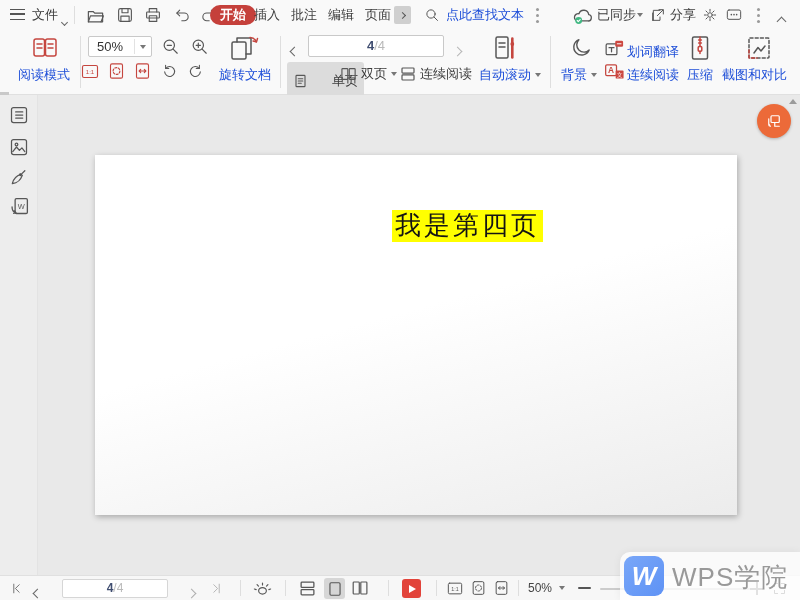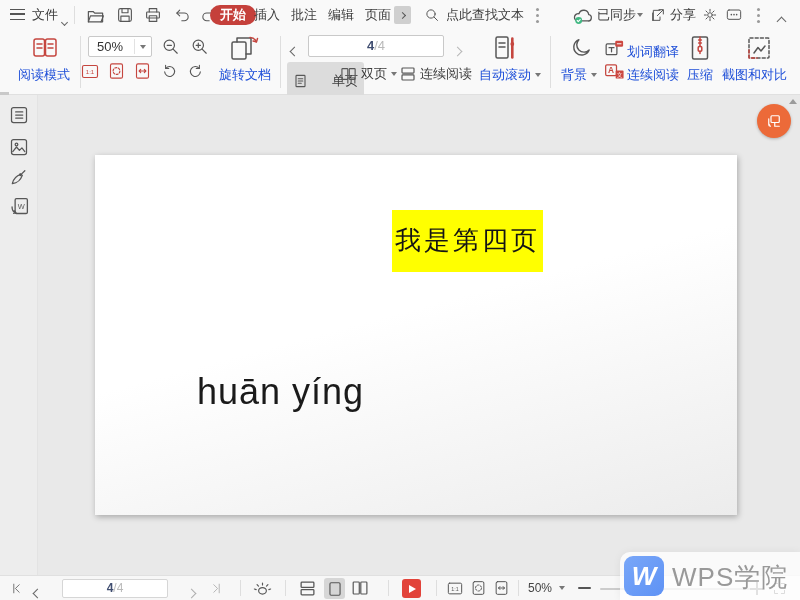--- a/index.html
+++ b/index.html
@@ -41,21 +41,21 @@
   .leftstrip { position:absolute; left:0; top:62px; width:9px; height:33px; background:#c9c9c9; display:flex; align-items:flex-start; justify-content:center; padding-top:4px; }
   .leftstrip .chev { width:4px; height:4px; border-color:#555; }
 
   
   #sidebar { position:absolute; left:0; top:95px; width:38px; height:480px; background:#ededed; border-right:1px solid #e3e3e3; }
   #sidebar .sic { position:absolute; left:9px; }
 
   
   #docarea { position:absolute; left:38px; top:95px; width:762px; height:480px; background:#e9e9e9; }
   #pdfpage { position:absolute; left:57px; top:60px; width:642px; height:360px; background:linear-gradient(165deg,#ffffff 45%,#ececec 100%); box-shadow:1px 2px 6px rgba(0,0,0,0.28); }
-  .hl { position:absolute; left:297px; top:55px; font-family:"Liberation Serif","DejaVu Serif",serif; font-size:26px; letter-spacing:3px; color:#141414; padding:16px 3px; line-height:30px; }
+  .hl { position:absolute; left:297px; top:55px; font-family:"Liberation Serif","DejaVu Serif",serif; font-size:26px; letter-spacing:3px; color:#141414; padding:1px 3px; line-height:30px; }
   .bigtitle { position:absolute; left:172px; top:143px; font-size:42px; font-weight:800; letter-spacing:2px; color:#0c0c0c; }
   .pinyin { position:absolute; left:102px; top:216px; font-size:36px; color:#1a1a1a; letter-spacing:1px; }
   #fab { position:absolute; left:719px; top:9px; width:34px; height:34px; border-radius:50%; display:flex; align-items:center; justify-content:center; box-shadow:0 1px 3px rgba(0,0,0,0.25); }
   .scrollarr { position:absolute; right:3px; top:4px; width:0; height:0; border-left:4px solid transparent; border-right:4px solid transparent; border-bottom:5px solid #9b9b9b; }
 
   
   #statusbar { position:absolute; left:0; top:575px; width:800px; height:25px; background:#f7f7f7; border-top:1px solid #e0e0e0; }
   #statusbar .vdiv { position:absolute; top:4px; height:16px; }
   .spagebox { position:absolute; left:62px; top:3px; width:106px; height:19px; background:#fff; border:1px solid #d6d6d6; border-radius:2px; text-align:center; line-height:17px; font-size:12px; }
   .selpad { background:#d6d6d6; border-radius:3px; }
@@ -124,21 +124,21 @@
   <span class="gbtn">
       <i class="chev r"></i>
     </span>
 
   <span class="abs" style="left:424px; top:7px;">
     <svg width="16" height="16" viewBox="0 0 24 24">
         <circle class="ic" cx="10.5" cy="10.5" r="6.2"></circle>
         <path class="ic" d="M15.2 15.2l5 5"></path>
       </svg>
     </span>
-  <span class="txt" style="left:446px; color:#404040;">点此查找文本</span>
+  <span class="txt" style="left:446px; color:#1d4ed8;">点此查找文本</span>
   <span class="abs dots3" style="left:536px; top:14px;"></span>
 
   <span class="abs" style="left:572px; top:6px;">
     <svg width="21" height="19" viewBox="0 0 24 22">
         <path class="ic" d="M7 17.5a4.3 4.3 0 1 1 .9-8.5A5.8 5.8 0 0 1 19.2 10a3.7 3.7 0 0 1-1.2 7.3H7z"></path>
         <circle cx="7.6" cy="16.8" r="4" fill="#42b983" stroke="none"></circle>
         <path d="M5.9 16.8l1.2 1.2 2.2-2.2" fill="none" stroke="#fff" stroke-width="1.3" stroke-linecap="round" stroke-linejoin="round"></path>
       </svg>
     </span>
   <span class="txt" style="left:597px;">已同步</span>
@@ -368,21 +368,20 @@
         <path class="ic" d="M3.5 12.5c0 4 1.2 5.8 4.2 6.3"></path>
         <path class="ic" d="M5.8 16.8l1.9 2-2.3 1.1"></path>
       </svg>
     </span>
 </div>
 
 <div id="docarea">
   <span class="scrollarr"></span>
   <div id="pdfpage">
     <span class="hl" style="background:#ffff00;">我是第四页</span>
-    <span class="pinyin">huān yíng</span>
   </div>
   <div id="fab" style="background:#ec6a39;">
     <svg width="18" height="18" viewBox="0 0 24 24">
         <rect x="8" y="5" width="11" height="9" rx="1.2" fill="none" stroke="#fff" stroke-width="1.6"></rect>
         <path d="M13 14.5v4.5h6" fill="none" stroke="#fff" stroke-width="1.6" stroke-linecap="round"></path>
         <path d="M5 9v7.5c0 1.5.8 2.4 2.3 2.4" fill="none" stroke="#fff" stroke-width="1.6" stroke-linecap="round"></path>
         <path d="M5.5 15.5l1.8 2-2.2 1" fill="#fff" stroke="none"></path>
       </svg>
   </div>
 </div>

